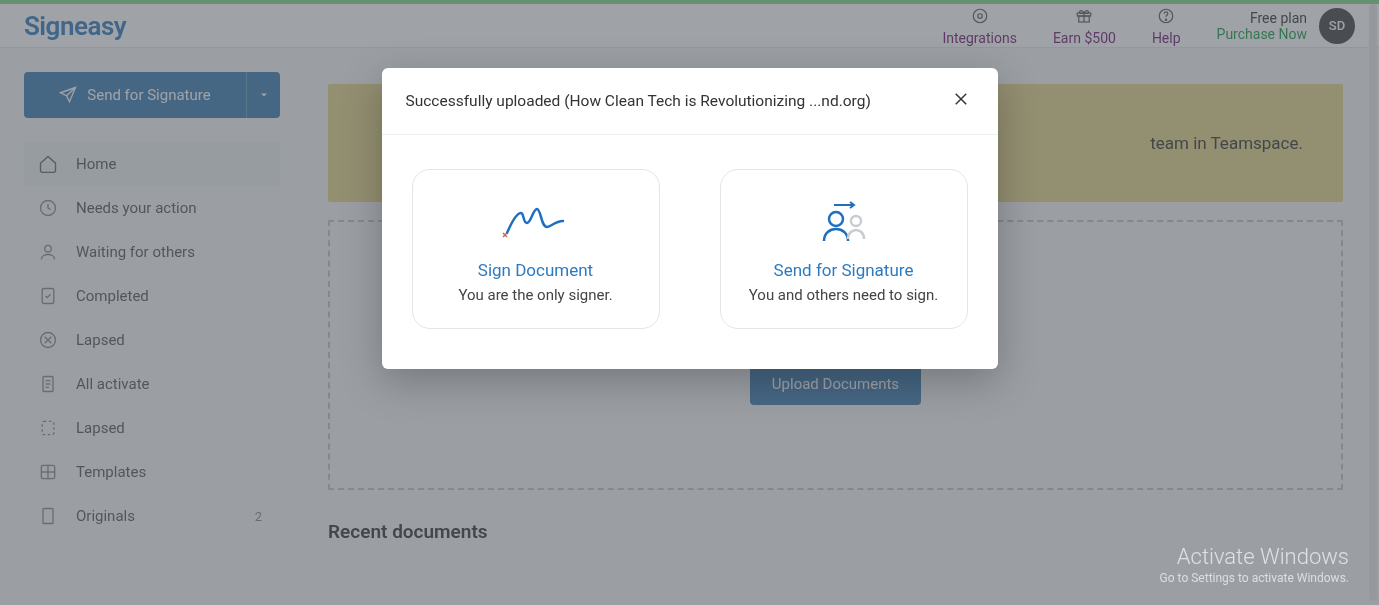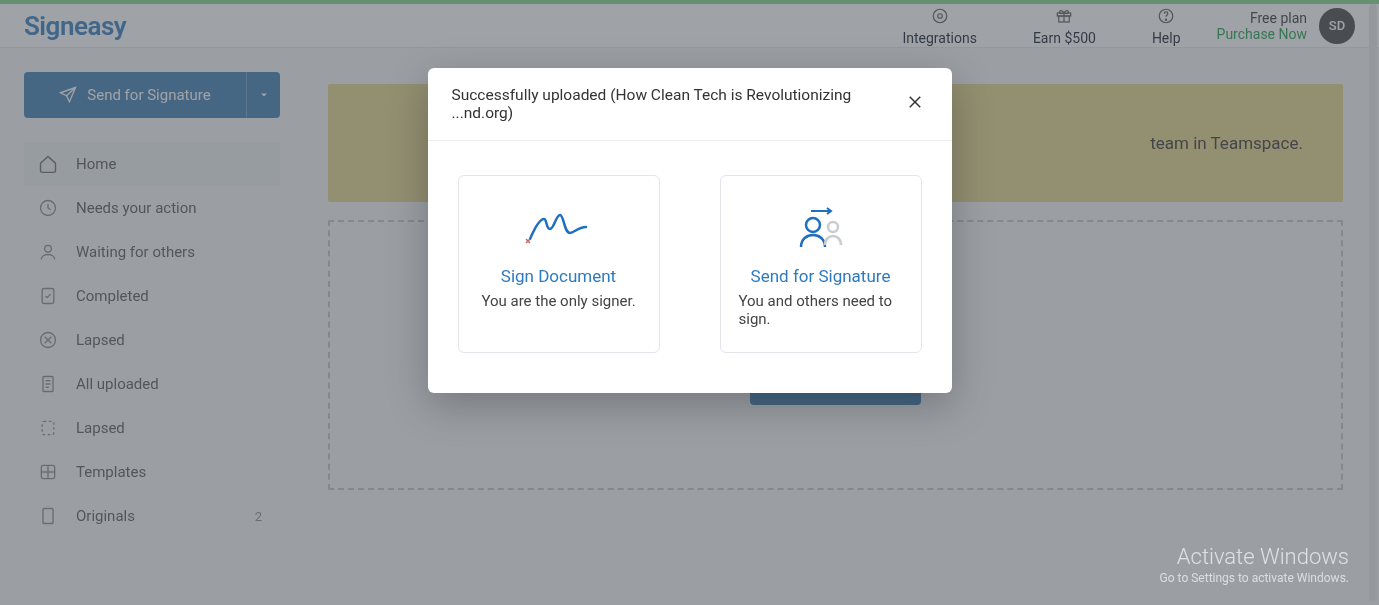--- a/index.html
+++ b/index.html
@@ -27,22 +27,22 @@
     font-size: 26px;
     font-weight: 600;
     color: #2d7ac1;
     letter-spacing: -0.5px;
   }
   .header-spacer { flex: 1; }
   .header-item {
     display: flex;
     flex-direction: column;
     align-items: center;
-    margin-left: 56px;
-    color: #0f172a;
+    margin-left: 36px;
+    color: #701a75;
     font-size: 14px;
     cursor: pointer;
   }
   .header-item .icon-wrap { height: 20px; display:flex; align-items:center; justify-content:center; margin-bottom: 4px;}
   .plan-section {
     margin-left: 36px;
     text-align: right;
     display:flex;
     align-items:center;
   }
@@ -113,36 +113,36 @@
   }
 
   .overlay {
     position:absolute; inset:0;
     background: rgba(80,85,92,0.55);
     z-index: 50;
   }
   .modal {
     position:absolute; z-index:60;
     left:50%; top:68px; transform:translateX(-50%);
-    width: 524px; background:#fff; border-radius:6px;
+    width: 616px; background:#fff; border-radius:6px;
     box-shadow: 0 12px 40px rgba(0,0,0,0.25);
   }
   .modal-header {
     display:flex; align-items:center;
     padding: 18px 24px;
     border-bottom:1px solid #eceef0;
   }
   .modal-title { font-size:15.5px; color:#333; flex:1; }
   .modal-close { cursor:pointer; padding:4px; }
   .modal-body {
     padding: 34px 30px 40px;
     display:flex; gap: 60px; justify-content:center;
   }
   .choice-card {
-    width: 250px; border:1px solid #e2e5e9; border-radius:6px;
+    width: 250px; border:1px solid #e2e5e9; border-radius:18px;
     padding: 30px 18px 24px;
     display:flex; flex-direction:column; align-items:center;
     cursor:pointer;
   }
   .choice-icon { height:46px; display:flex; align-items:center; justify-content:center; margin-bottom:14px;}
   .choice-title { color:#2d7ac1; font-size:17px; margin-bottom:6px; }
   .choice-sub { color:#444; font-size:15px; }
 
   .watermark {
     position:absolute; right:30px; bottom:20px; z-index:70;
@@ -272,21 +272,21 @@
     </div>
     <div class="nav-item">
       <span class="nav-icon">
           <svg width="20" height="20" viewBox="0 0 24 24" fill="none" stroke="#888" stroke-width="1.6">
             <rect x="6" y="3" width="12" height="18" rx="1"></rect>
             <line x1="9" y1="8" x2="15" y2="8"></line>
             <line x1="9" y1="12" x2="15" y2="12"></line>
             <line x1="9" y1="16" x2="13" y2="16"></line>
           </svg>
         </span>
-      <span>All uploaded</span>
+      <span>All activate</span>
     </div>
     <div class="nav-item">
       <span class="nav-icon">
           <svg width="20" height="20" viewBox="0 0 24 24" fill="none" stroke="#888" stroke-width="1.6" stroke-dasharray="3 3">
             <rect x="5" y="4" width="14" height="16" rx="2"></rect>
           </svg>
         </span>
       <span>Lapsed</span>
     </div>
     <div class="nav-item">
@@ -312,20 +312,21 @@
 
   <div class="main">
     <div class="banner">
       <span> team in Teamspace.</span>
     </div>
     <div class="dropzone">
       <div class="drag-text">Drag and drop your documents</div>
       <div class="or-text">or</div>
       <div class="upload-btn">Upload Documents</div>
     </div>
+    <div class="recent-heading">Recent documents</div>
   </div>
 </div>
 
 <div class="scroll-stub"></div>
 
 <div class="overlay"></div>
 
 <div class="modal">
   <div class="modal-header">
     <div class="modal-title">Successfully uploaded (How Clean Tech is Revolutionizing ...nd.org)</div>

